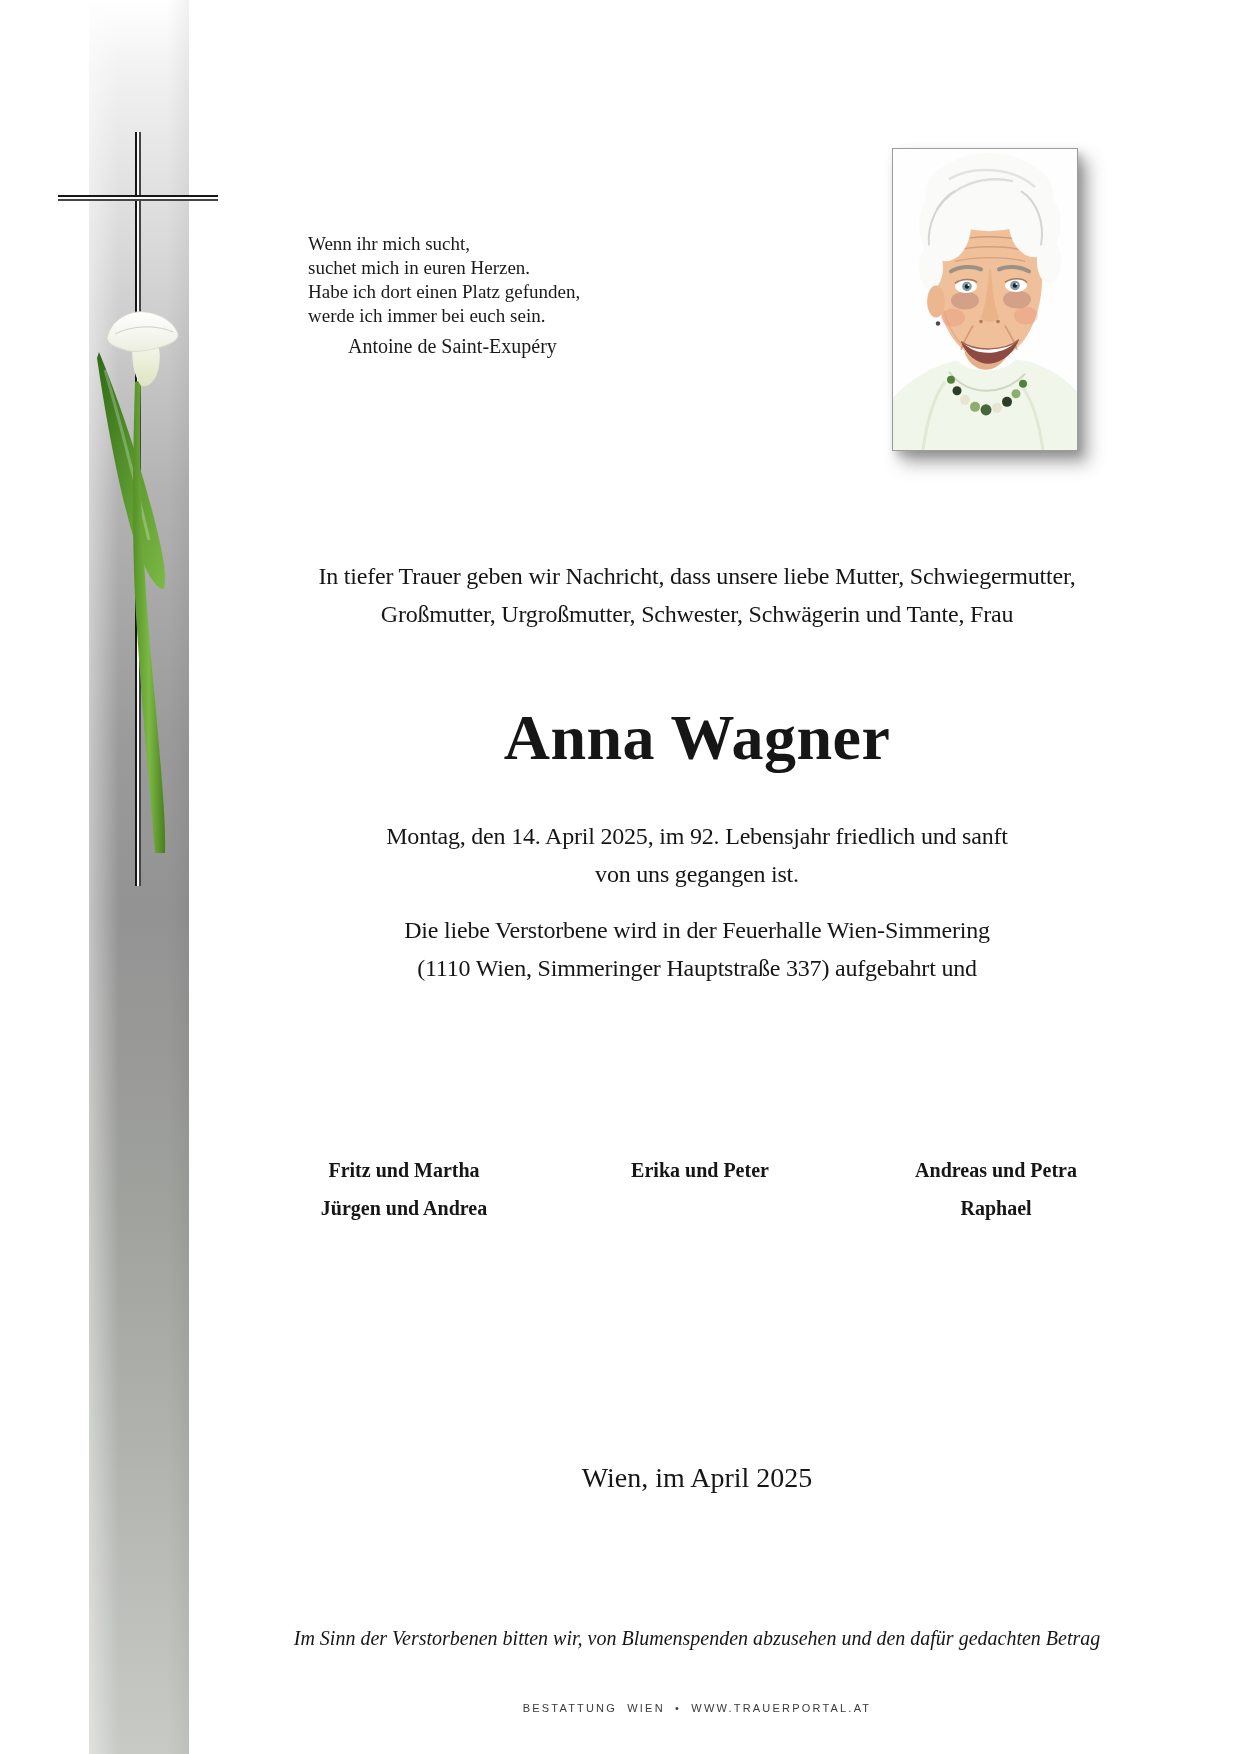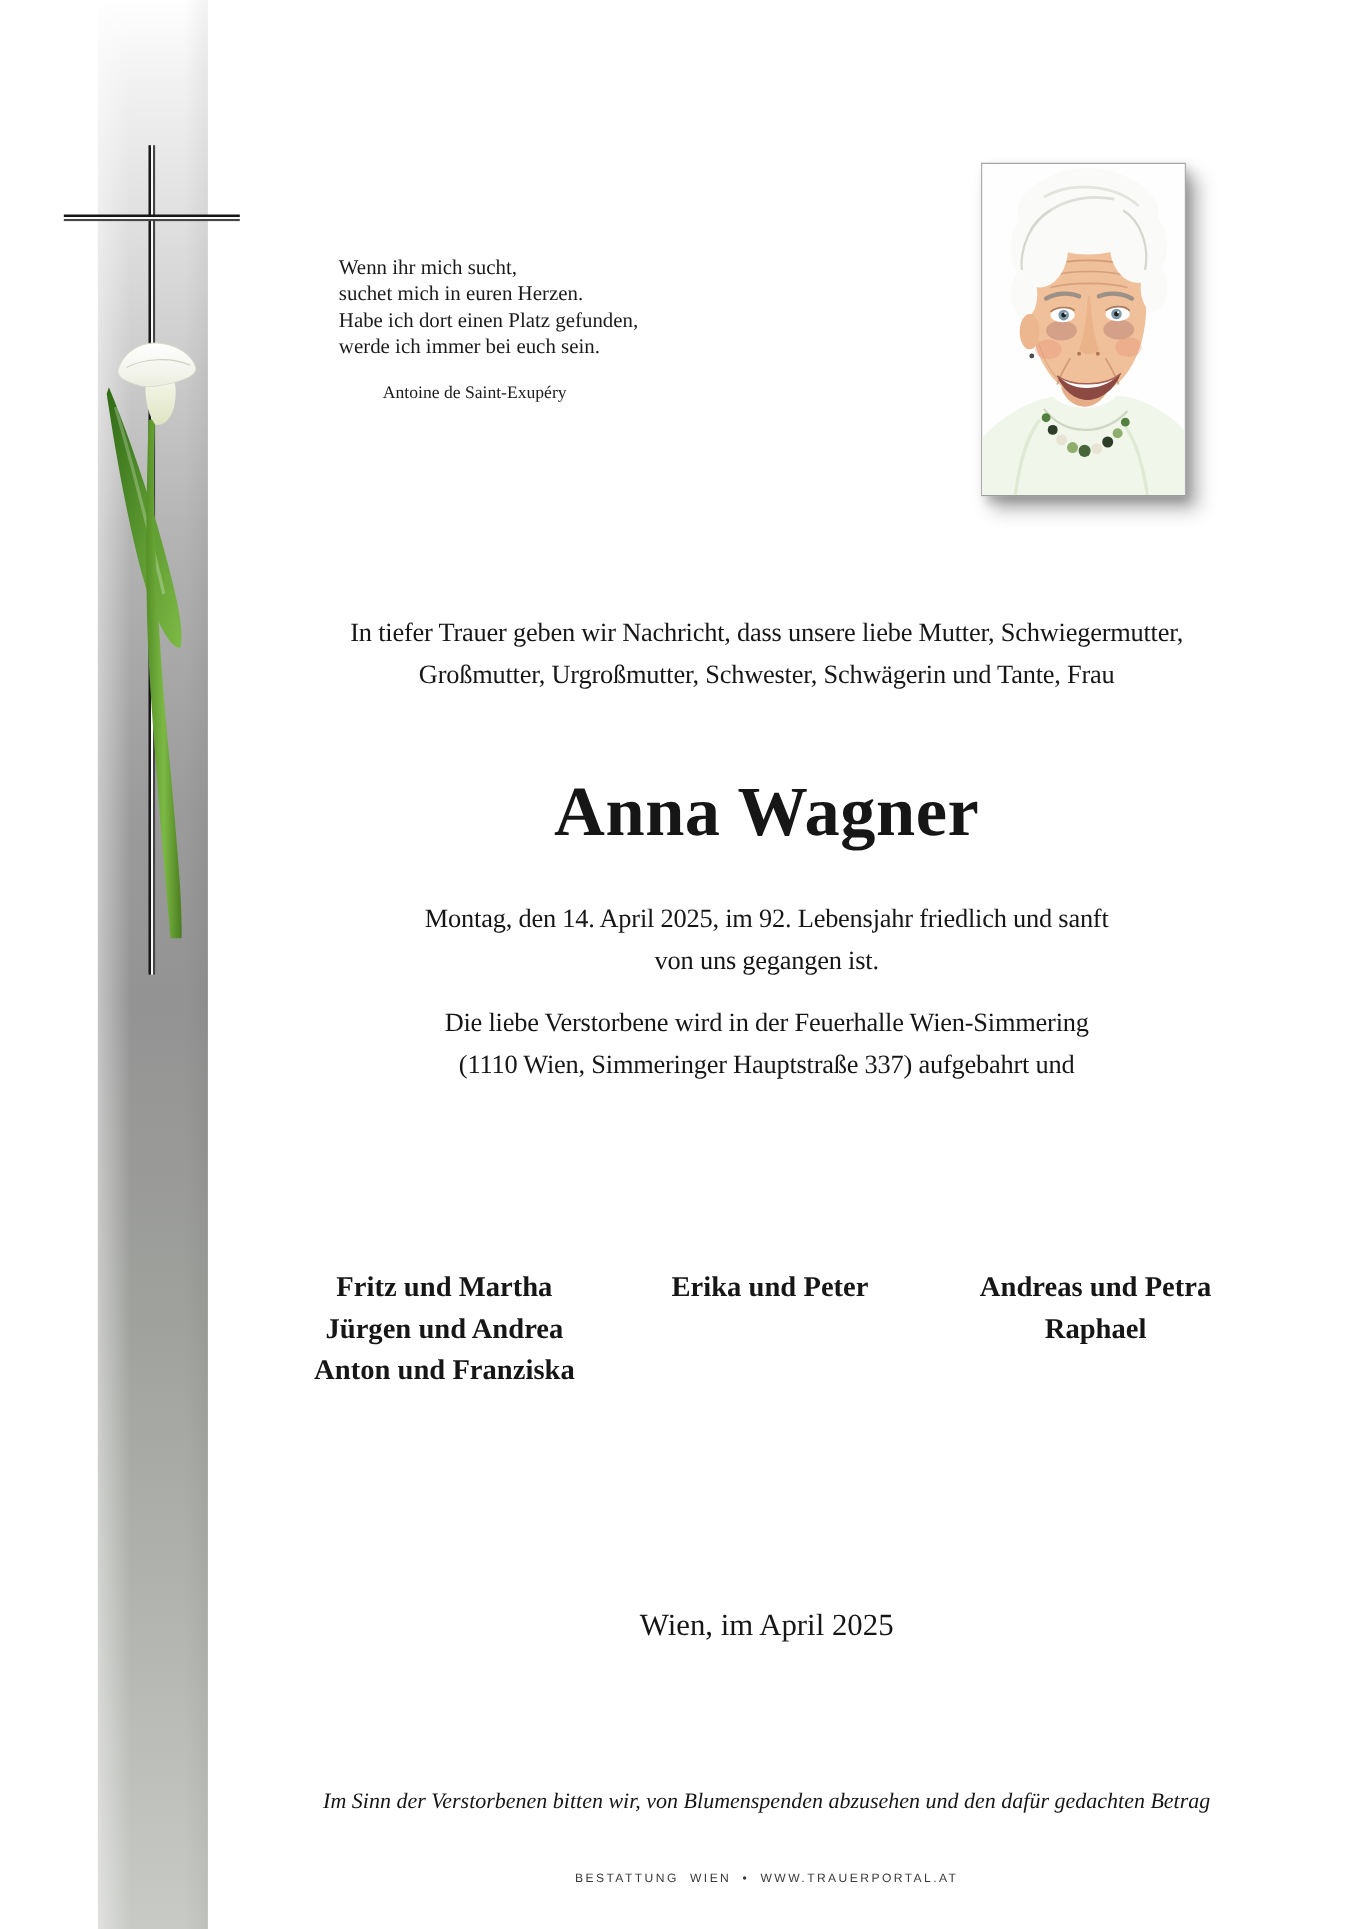--- a/index.html
+++ b/index.html
@@ -24,30 +24,30 @@
 
   
   .photo{position:absolute;left:892px;top:148px;width:184px;height:301px;
         border:1px solid #9c9c9c;background:#fff;overflow:hidden;
         box-shadow:10px 12px 16px rgba(70,70,70,0.45),4px 5px 8px rgba(90,90,90,0.30);}
   .photo svg{display:block;width:100%;height:100%;}
 
   
   .quote{position:absolute;left:308px;top:232px;width:500px;text-align:left;
         font-size:19px;line-height:24px;color:#1a1a1a;}
-  .quote .attribution{margin-top:18px;font-size:16px;transform:translateX(40px);}
+  .quote .attribution{margin-top:6px;font-size:20px;transform:translateX(40px);}
 
   .content{position:absolute;left:194px;width:1006px;text-align:center;}
   .intro{top:557px;font-size:24px;line-height:38px;letter-spacing:-0.2px;}
   .deceased{top:700px;font-size:64px;line-height:76px;font-weight:700;letter-spacing:0.5px;}
   .death{top:817px;font-size:24px;line-height:38px;letter-spacing:-0.2px;}
   .service{top:911px;font-size:24px;line-height:38px;letter-spacing:-0.2px;}
 
   .mourners{position:absolute;left:256px;top:1151px;width:888px;display:flex;}
-  .mcol{width:296px;text-align:center;font-size:26px;line-height:38px;font-weight:700;}
+  .mcol{width:296px;text-align:center;font-size:20px;line-height:38px;font-weight:700;}
 
   .closing{top:1295px;font-size:23px;line-height:30px;font-weight:700;}
   .place-date{top:1461px;font-size:28px;line-height:34px;}
   .donation{top:1622px;font-size:20px;line-height:33px;font-style:italic;}
   .footer{top:1702px;font-family:"Liberation Sans",sans-serif;font-size:11px;
         letter-spacing:2.2px;word-spacing:5px;color:#3a3a3a;font-weight:500;}
 </style>
 </head>
 <body>
 
@@ -189,21 +189,20 @@
 
   <div class="content service">
     <div>Die liebe Verstorbene wird in der Feuerhalle Wien-Simmering</div>
     <div>(1110 Wien, Simmeringer Hauptstraße 337) aufgebahrt und</div>
   </div>
 
   <div class="mourners">
     <div class="mcol">
       <div>Fritz und Martha</div>
       <div>Jürgen und Andrea</div>
-      <div>Anton und Franziska</div>
     </div>
     <div class="mcol">
       <div>Erika und Peter</div>
     </div>
     <div class="mcol">
       <div>Andreas und Petra</div>
       <div>Raphael</div>
     </div>
   </div>
 

